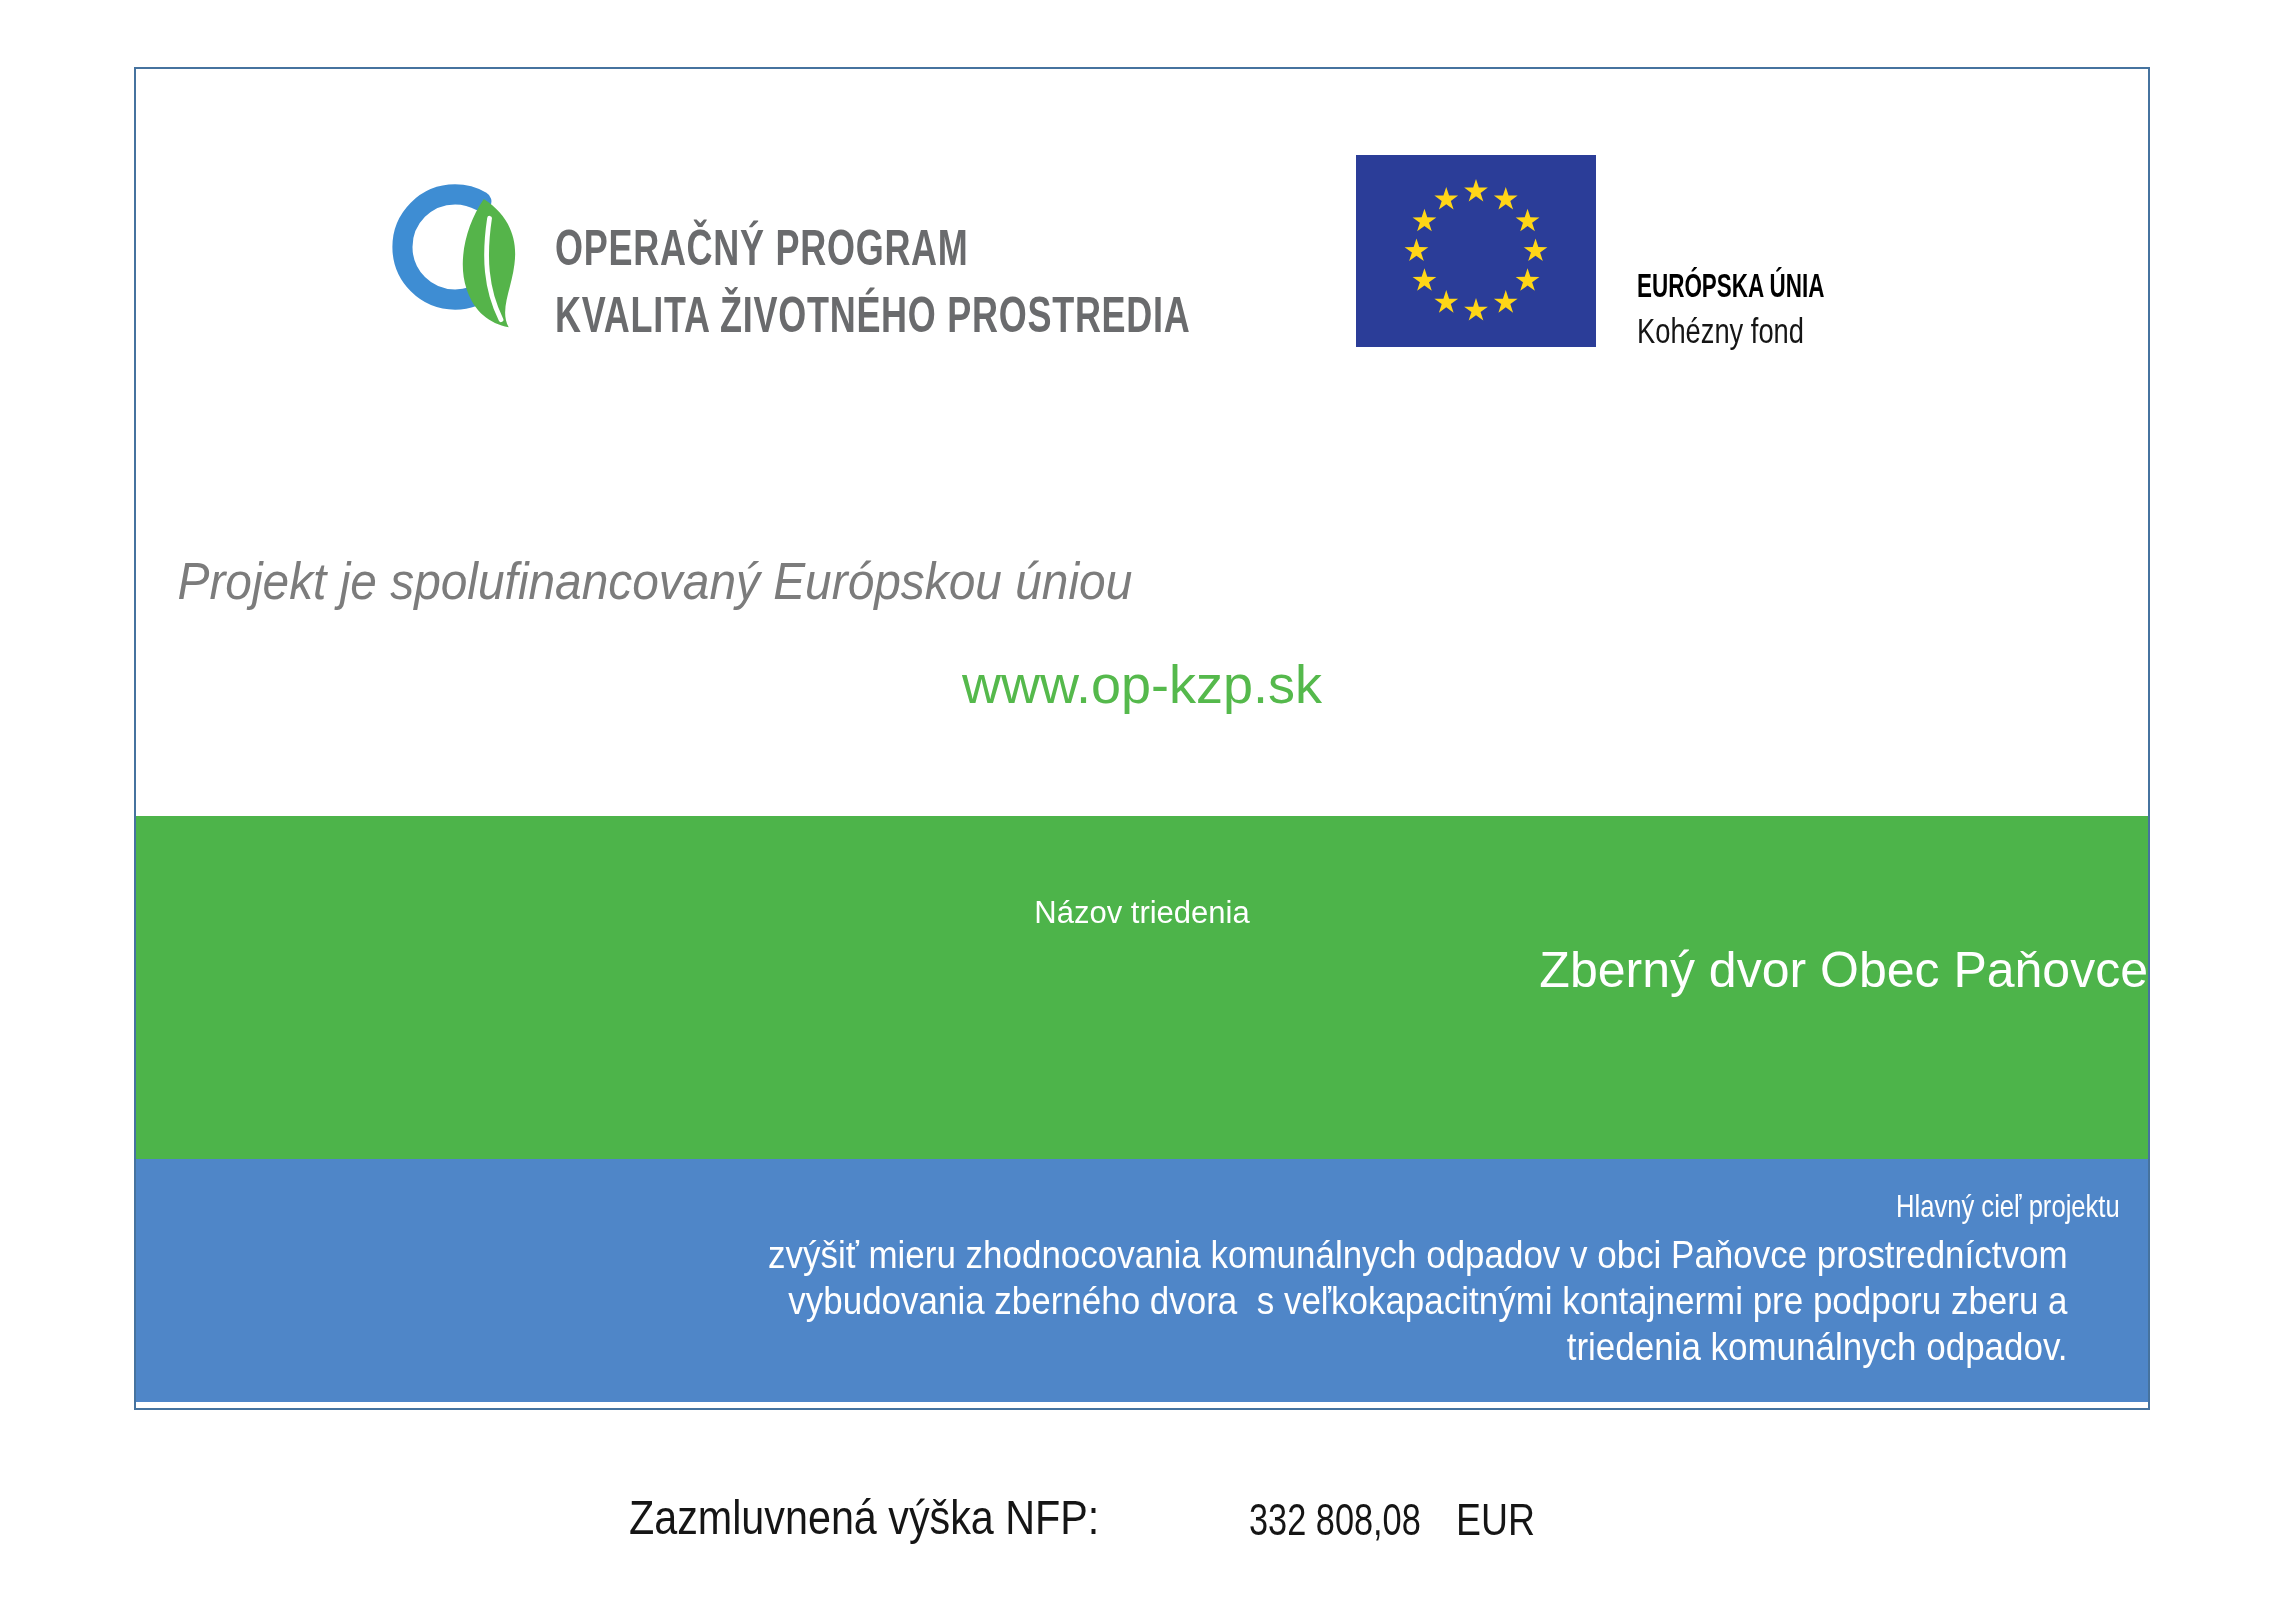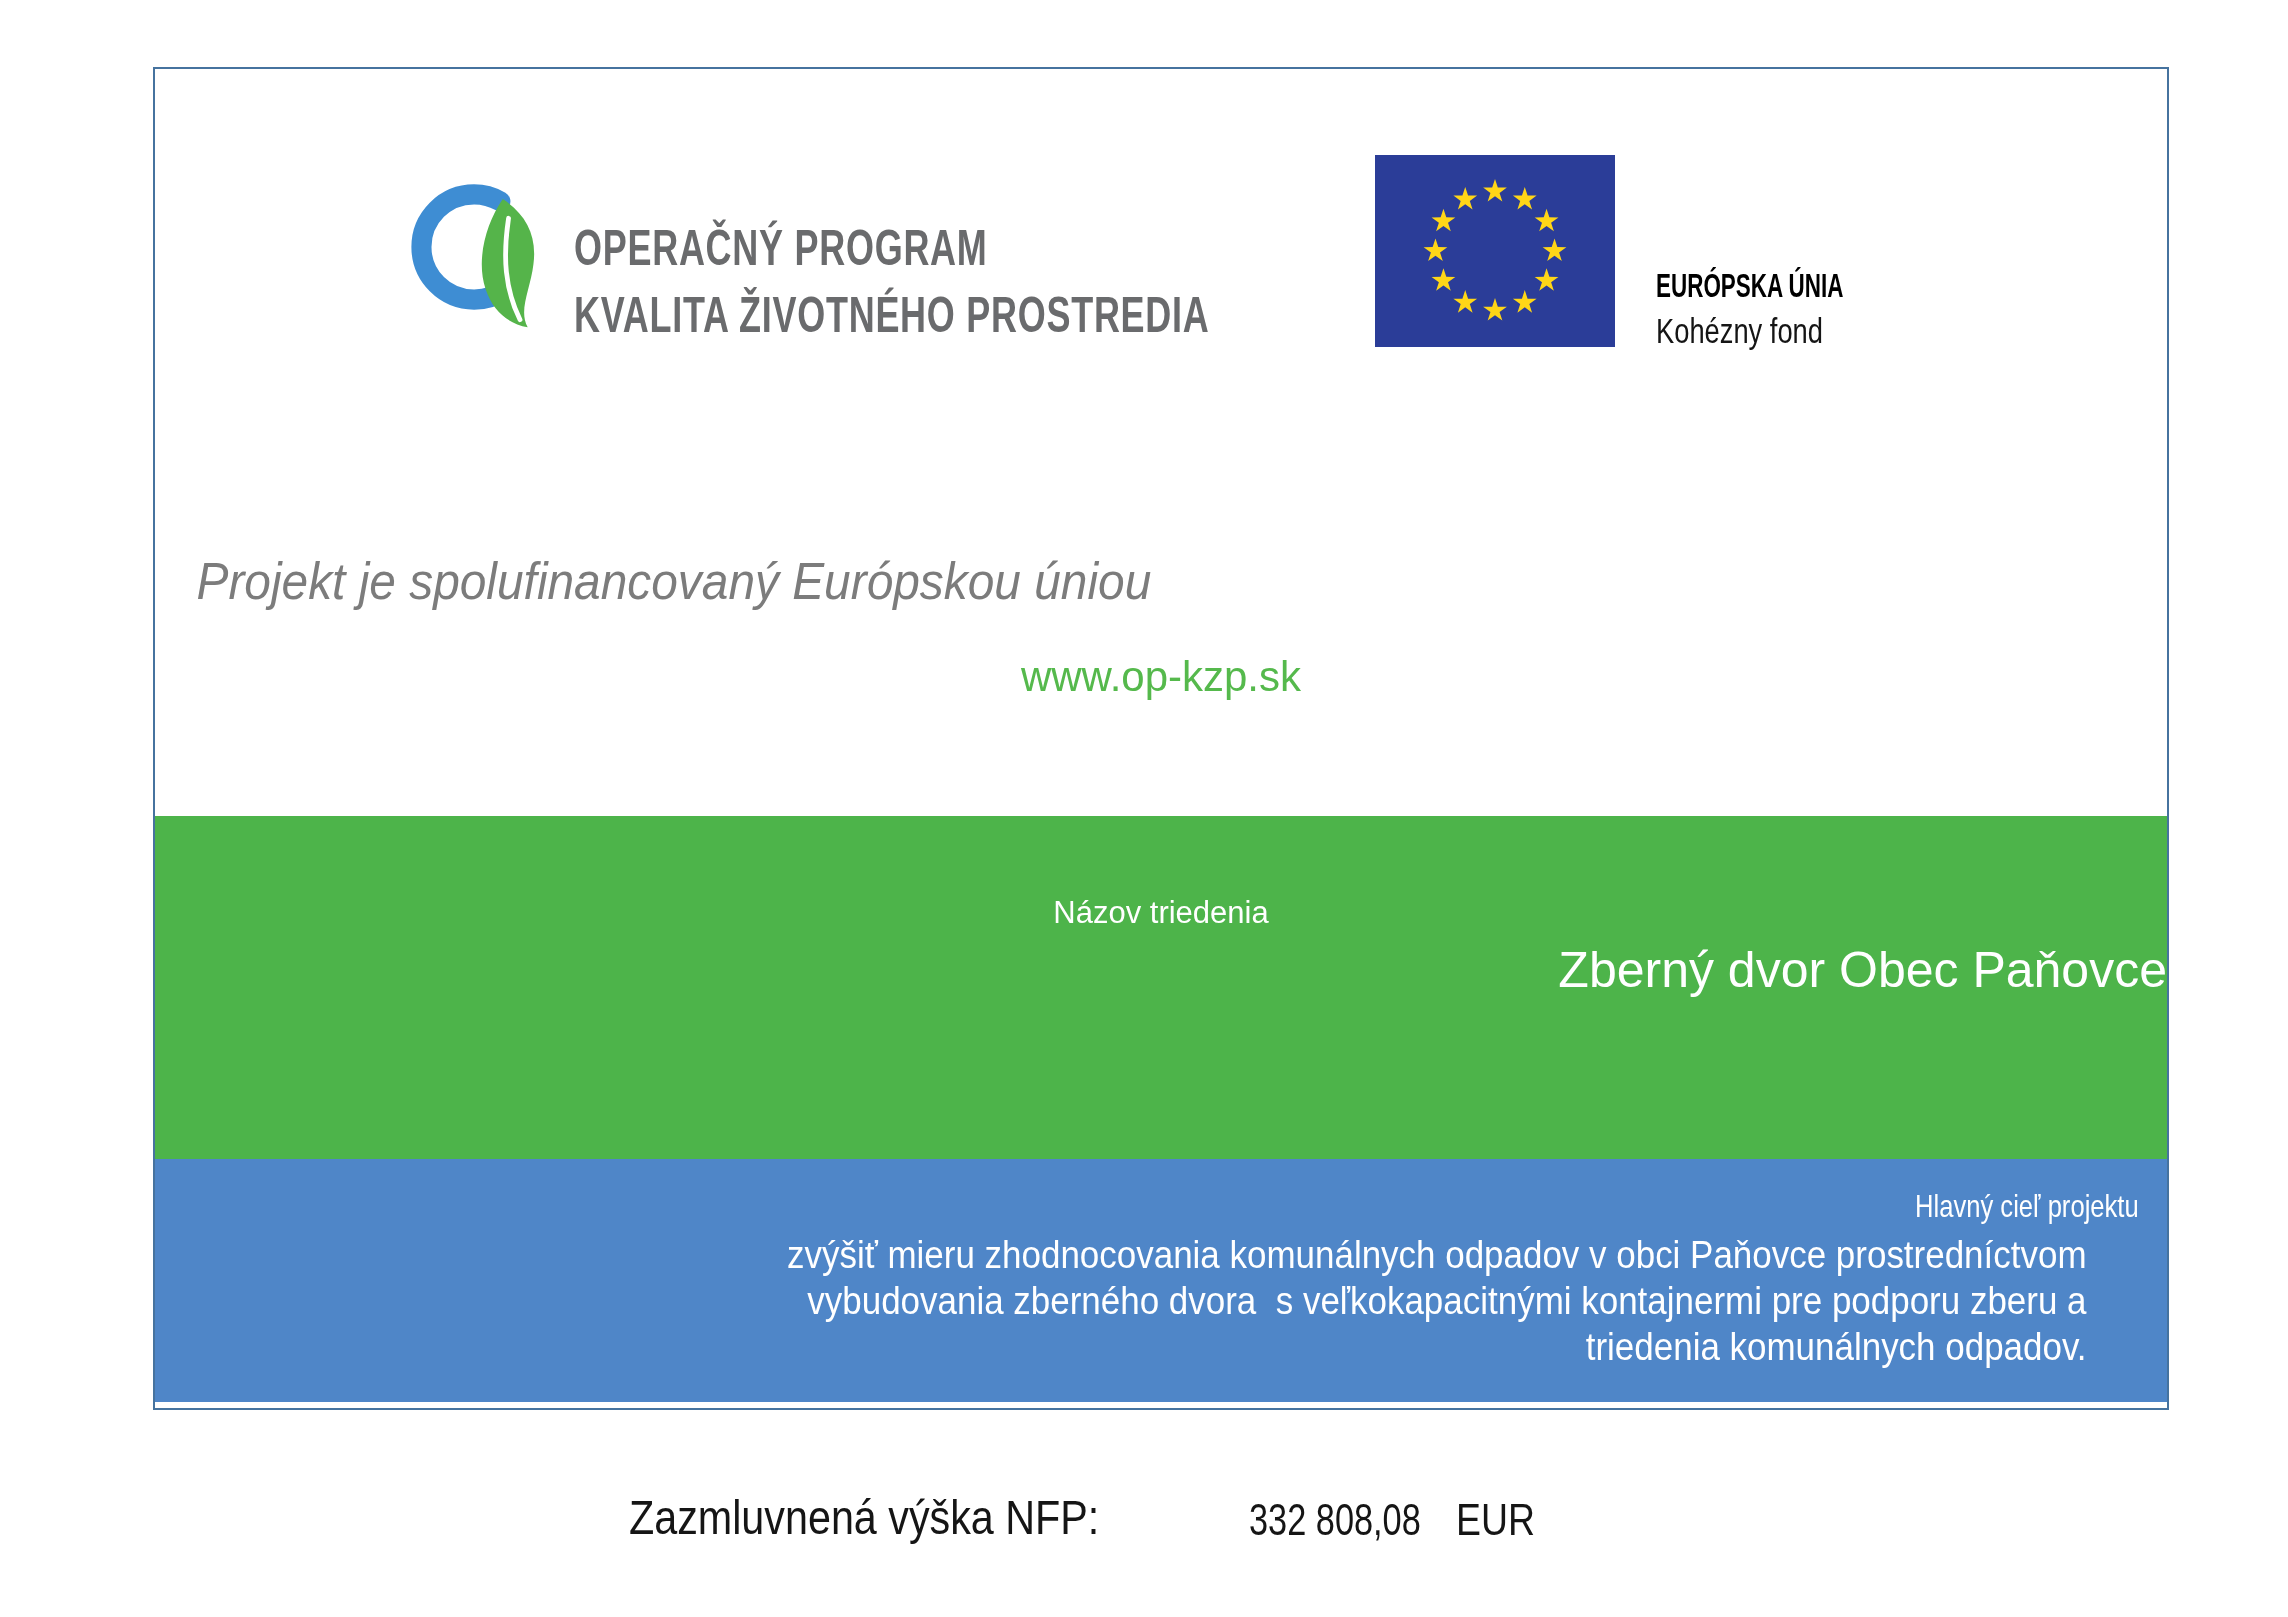--- a/index.html
+++ b/index.html
@@ -13,41 +13,41 @@
     --leaf:#55B44A;
     --eublue:#2B3D98;
     --star:#FFD617;
     --ink:#151515;
   }
   html,body{margin:0;padding:0;background:#ffffff;}
   body{width:2288px;height:1618px;font-family:"Liberation Sans", sans-serif;}
   .page{position:relative;width:2288px;height:1618px;background:#fff;overflow:hidden;}
 
   .board{position:absolute;left:134px;top:67px;width:2016px;height:1343px;
-         border:2.9px solid var(--border);box-sizing:border-box;background:#fff;margin-left:19px;}
+         border:2.9px solid var(--border);box-sizing:border-box;background:#fff;}
 
   
   .brand-logo{position:absolute;left:254px;top:107px;width:134px;height:163px;}
   .brand-text{position:absolute;left:419px;top:146px;color:var(--logogray);
               font-size:50px;line-height:67px;font-weight:600;letter-spacing:1px;
               transform:scaleX(0.72);transform-origin:left top;white-space:nowrap;}
 
   
   .eu-flag{position:absolute;left:1220px;top:86px;width:240px;height:192px;}
   .eu-name{position:absolute;left:1501px;top:198px;font-size:33px;font-weight:bold;color:#000;
            transform:scaleX(0.68);transform-origin:left top;white-space:nowrap;}
   .eu-fund{position:absolute;left:1501px;top:242px;font-size:35px;color:var(--ink);
            transform:scaleX(0.78);transform-origin:left top;white-space:nowrap;}
 
   
   .cofinance{position:absolute;left:0;top:482px;width:100%;text-align:left;}
   .cofinance span{display:inline-block;font-size:52px;font-style:italic;color:var(--headgray);
                   transform:scaleX(0.92);transform-origin:center;white-space:nowrap;}
   .website{position:absolute;left:0;top:584px;width:100%;text-align:center;
-           font-size:42px;color:var(--link);}
+           font-size:54px;color:var(--link);}
 
   
   .green-band{position:absolute;left:0;top:747px;width:100%;height:343px;background:var(--green);
               text-align:center;color:#fff;box-sizing:border-box;padding-top:77px;}
   .project-label{font-size:31px;line-height:40px;}
   .project-name{font-size:50px;line-height:58px;margin-top:7.7px;text-align:right;}
 
   
   .blue-band{position:absolute;left:0;top:1090px;width:100%;height:243px;background:var(--blueband);
              text-align:right;color:#fff;box-sizing:border-box;padding-top:27px;}

